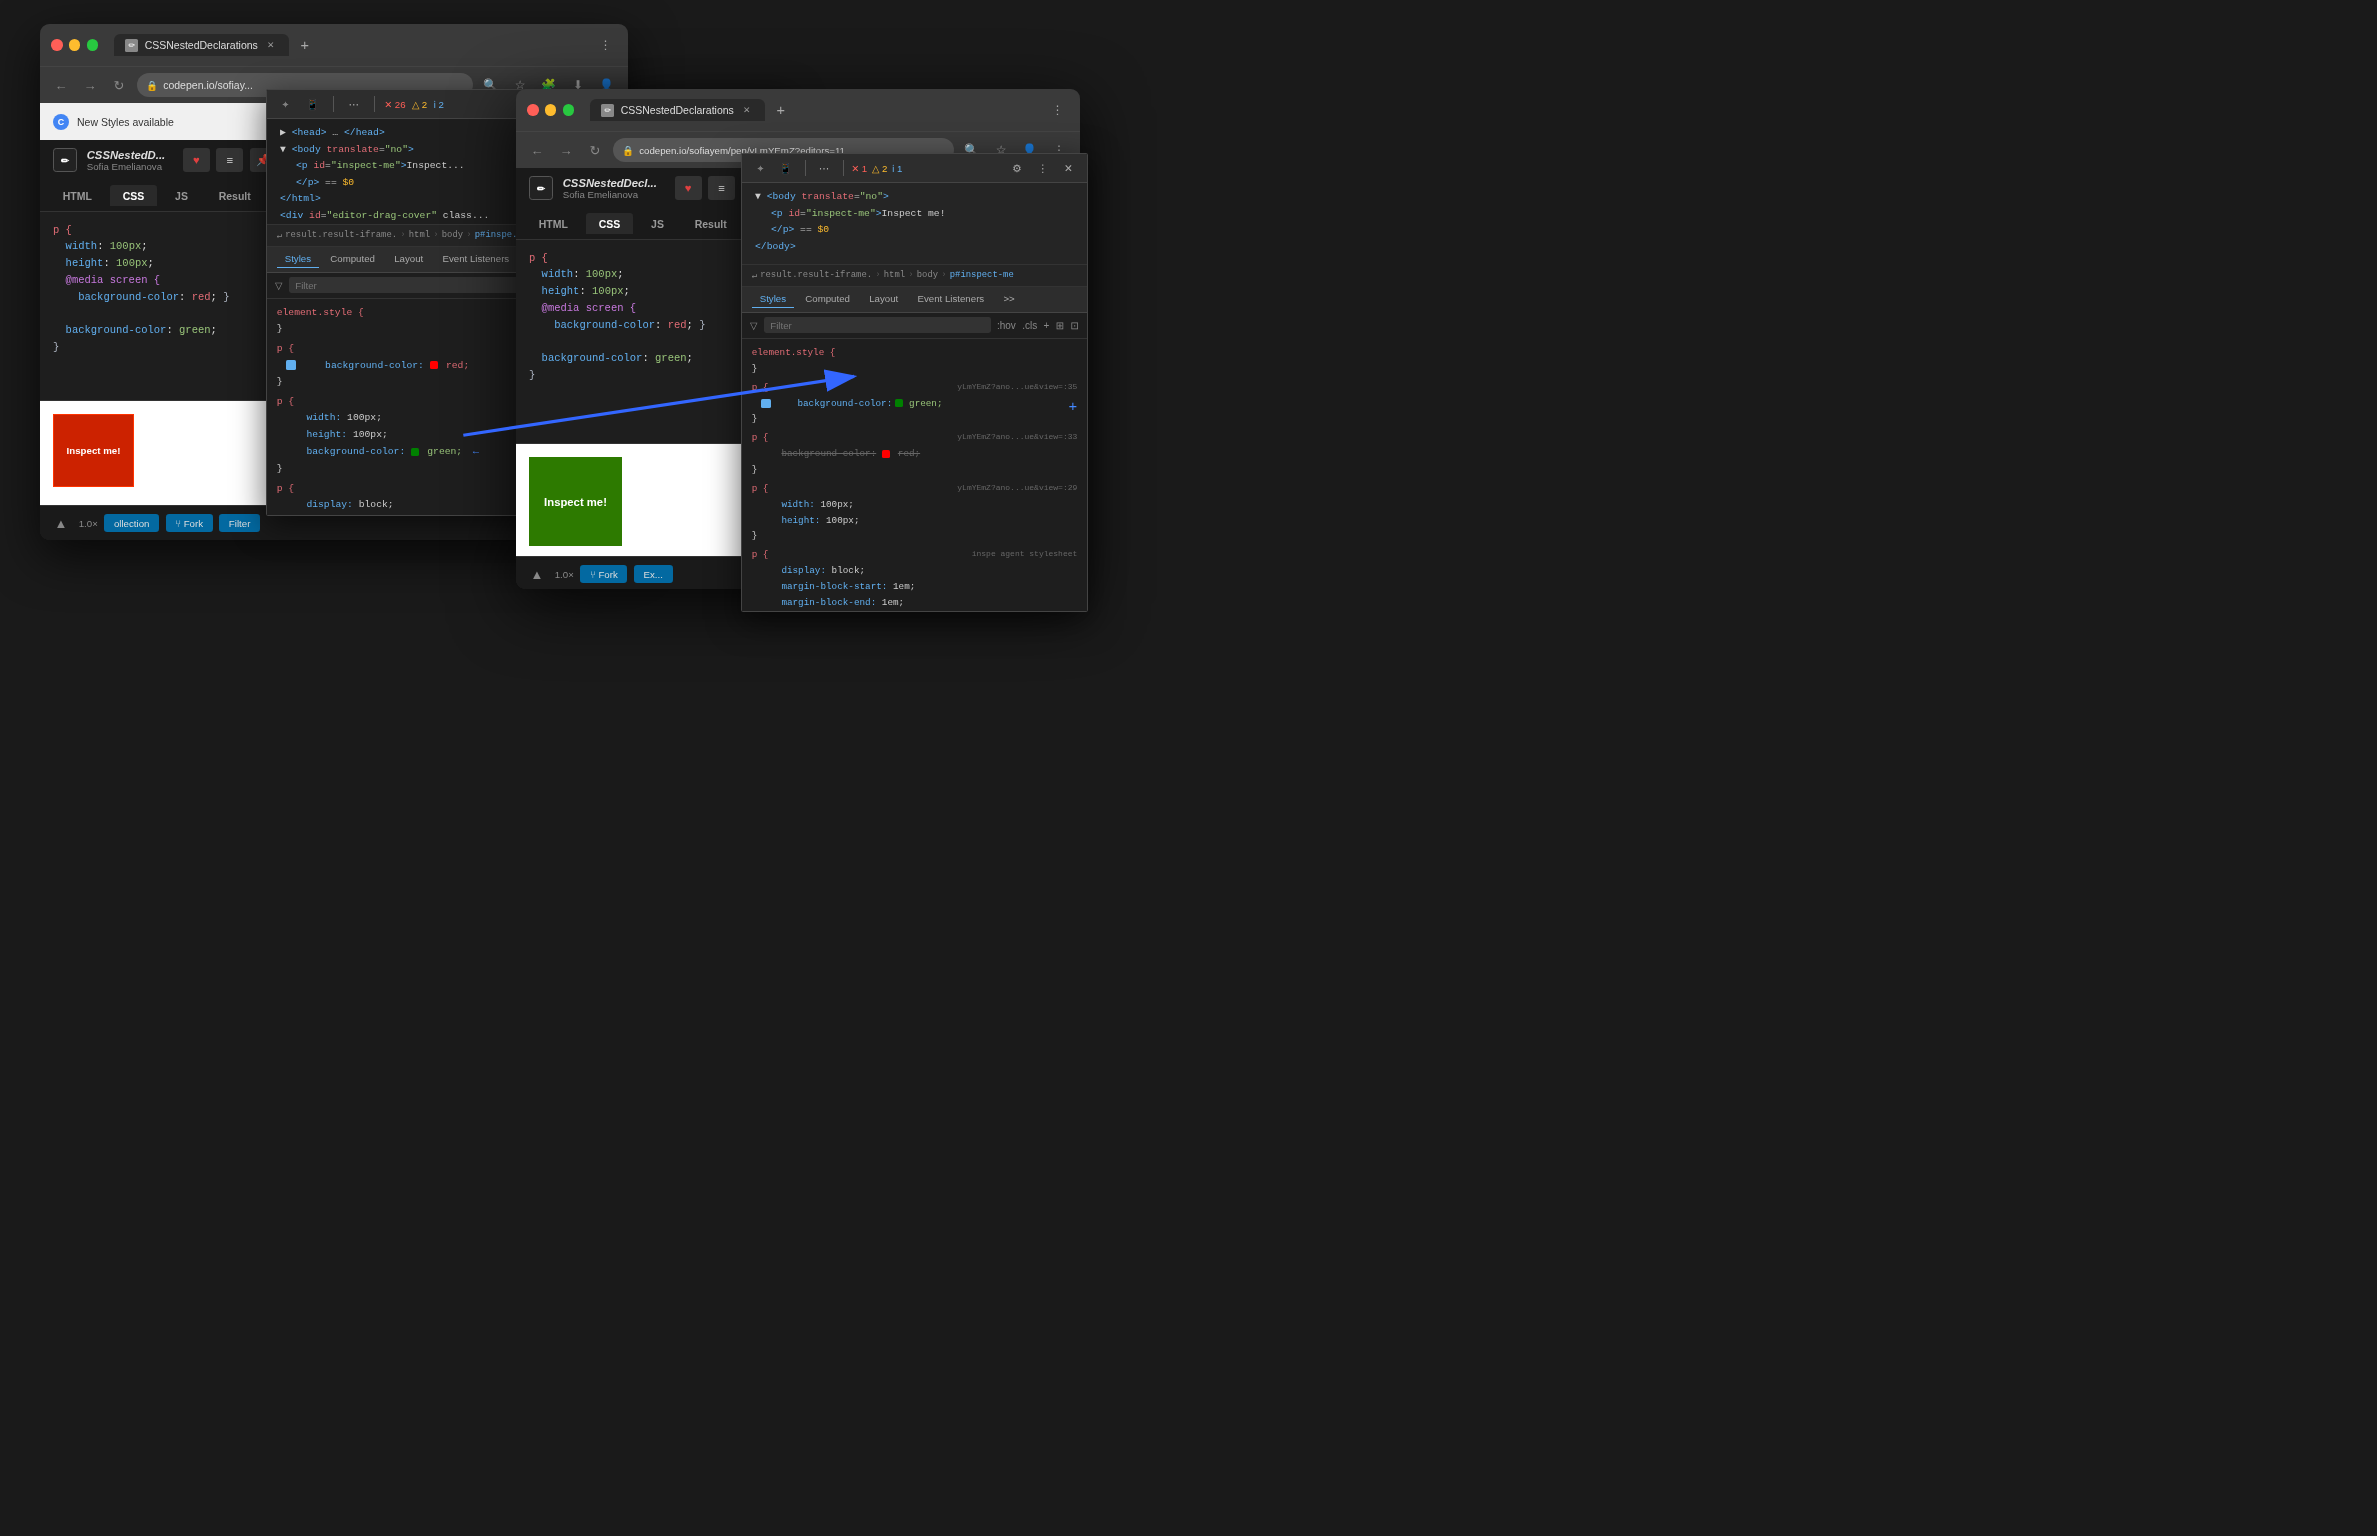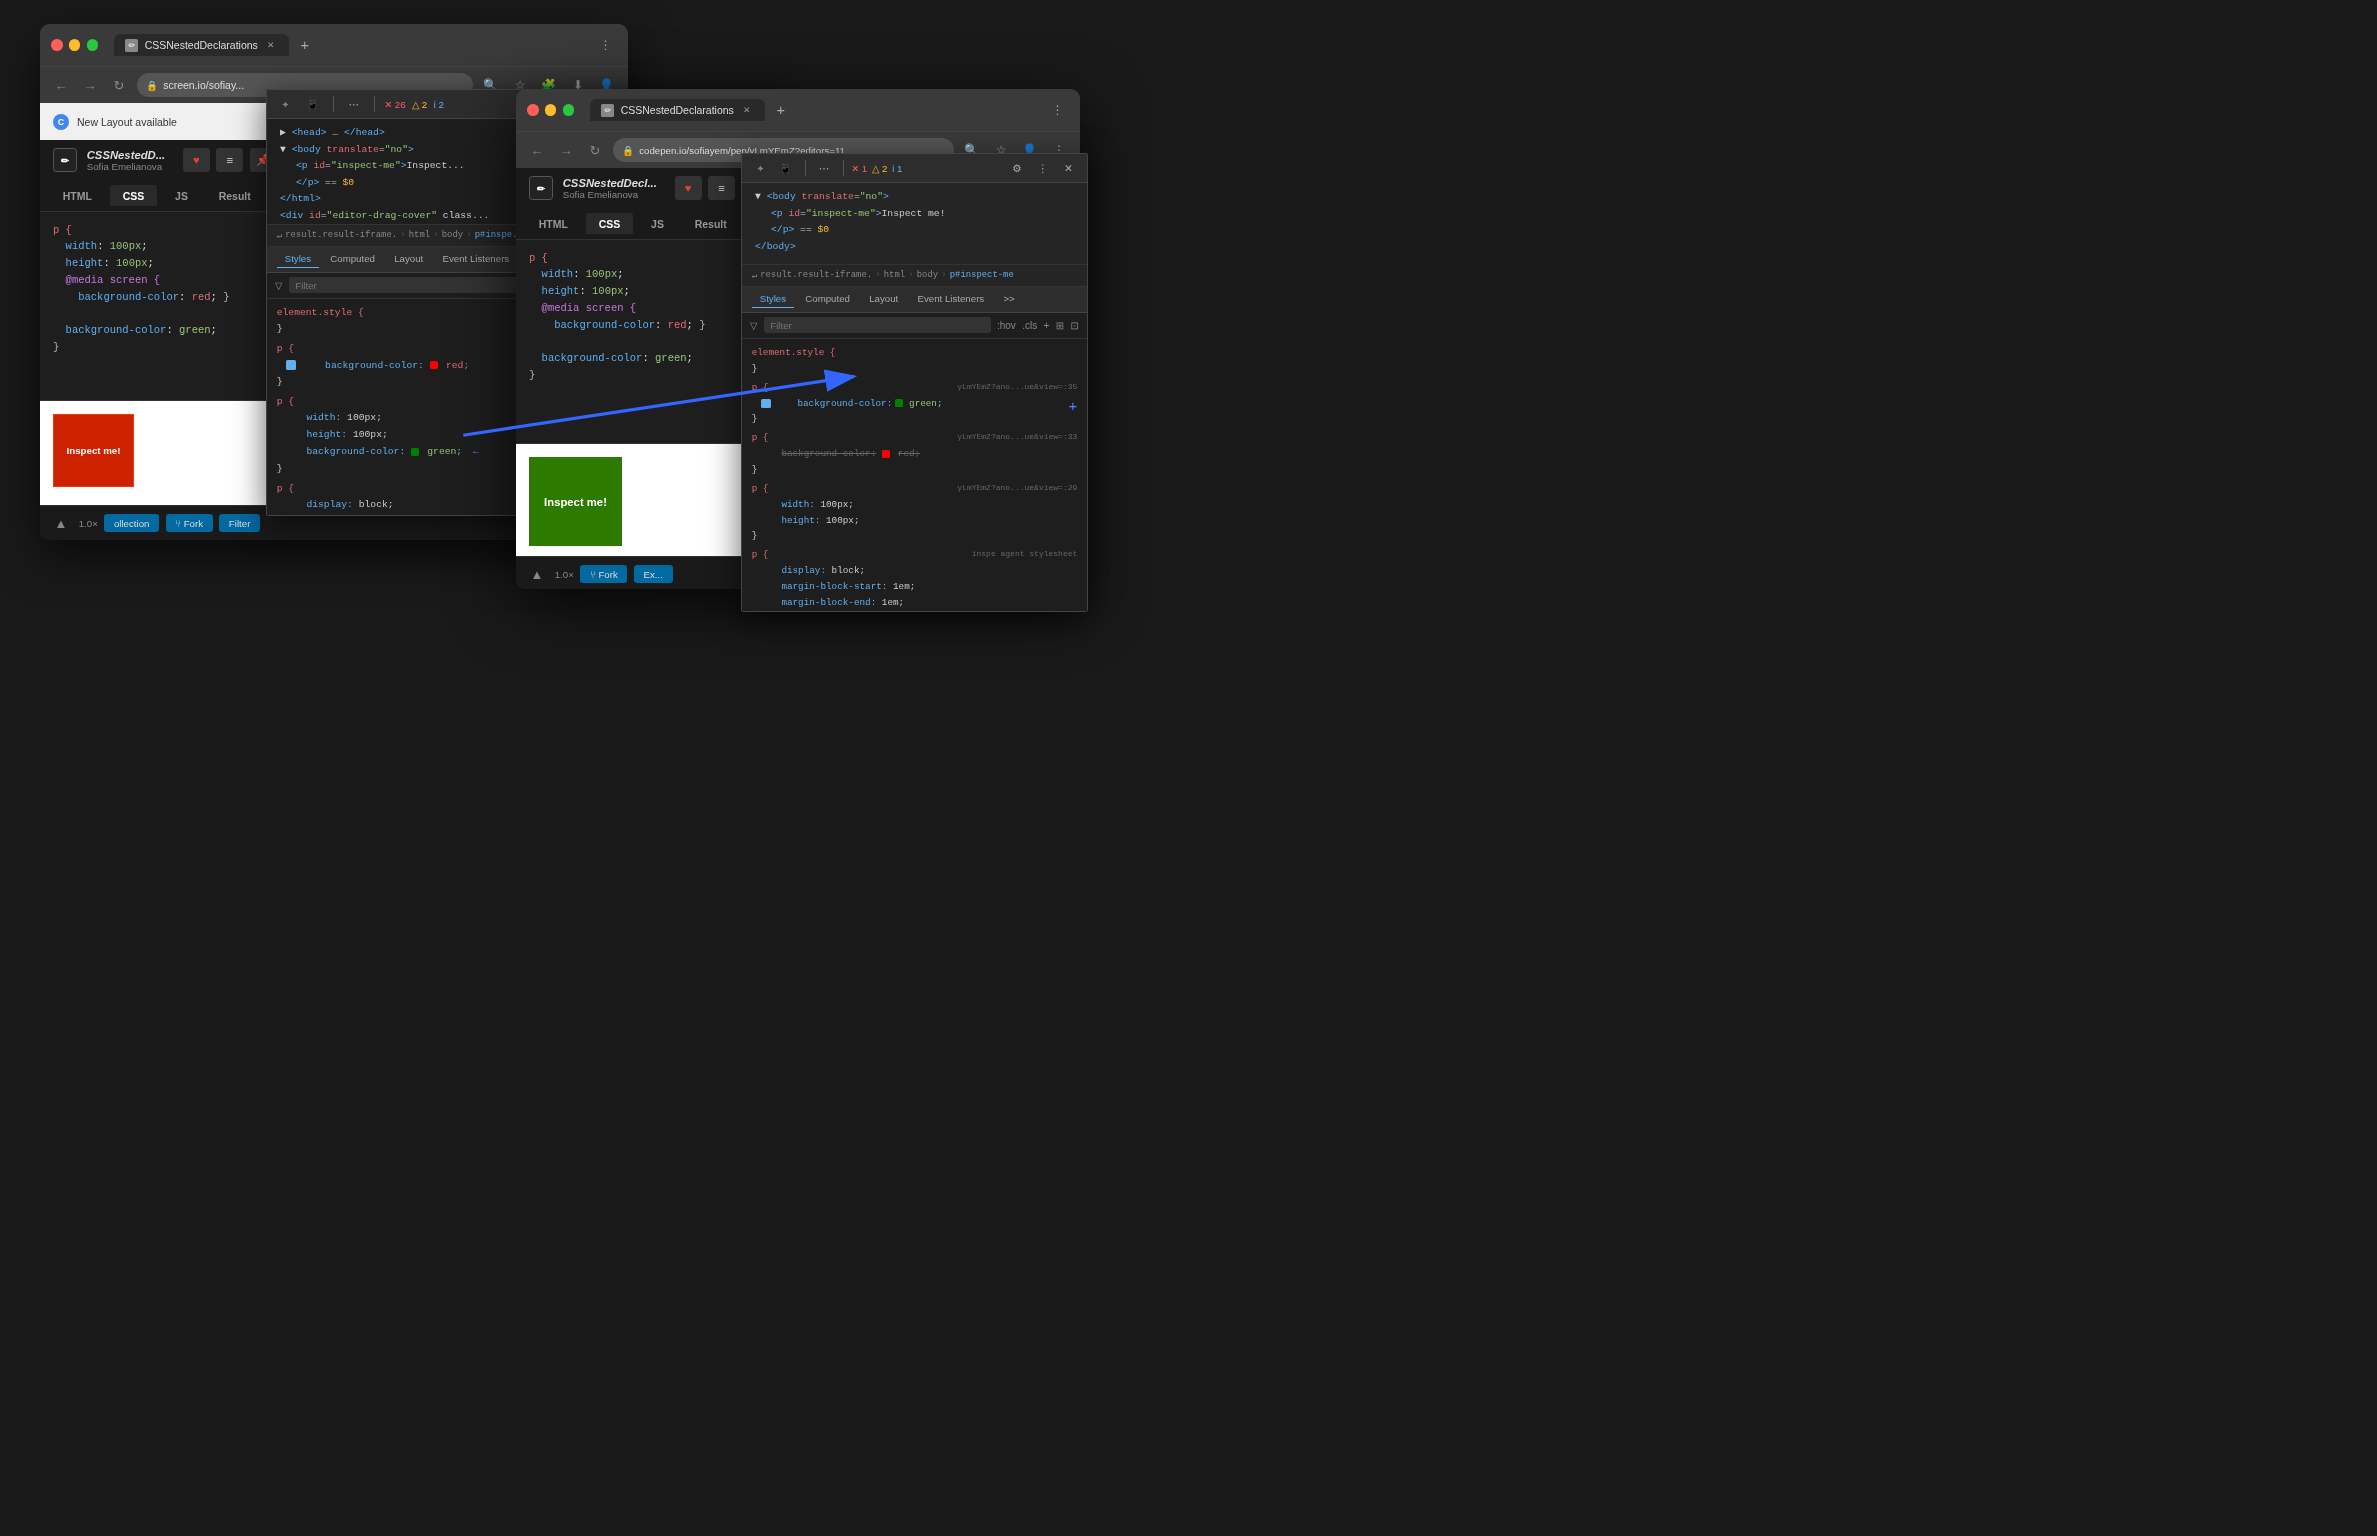--- a/index.html
+++ b/index.html
@@ -563,32 +563,32 @@
     </div>
     <div class="toolbar-icon">⋮</div>
   </div>
 
   <div class="browser-toolbar">
     <div class="nav-btn">←</div>
     <div class="nav-btn">→</div>
     <div class="nav-btn">↻</div>
     <div class="address-bar">
       <span style="color:#888;font-size:9.7px;">🔒</span>
-      <span style="font-size:10.5px;color:#ddd;">screen.io/sofiay...</span>
+      <span style="font-size:10.5px;color:#ddd;">codepen.io/sofiay...</span>
     </div>
     <div class="toolbar-icon">🔍</div>
     <div class="toolbar-icon">☆</div>
     <div class="toolbar-icon">🧩</div>
     <div class="toolbar-icon">⬇</div>
     <div class="toolbar-icon">👤</div>
   </div>
 
   <div class="notification-bar">
     <div class="chrome-icon-notify">C</div>
-    <span style="font-size:10.5px;color:#333;">New Layout available</span>
+    <span style="font-size:10.5px;color:#333;">New Styles available</span>
     <div style="margin-left:auto; color:#555; cursor:pointer;">⋮</div>
   </div>
 
   <div class="codepen-editor">
 
     <div class="codepen-header">
       <div class="cp-logo">✏</div>
       <div class="cp-title-block">
         <span class="cp-title">CSSNestedD...</span>
         <span class="cp-subtitle">Sofia Emelianova</span>

